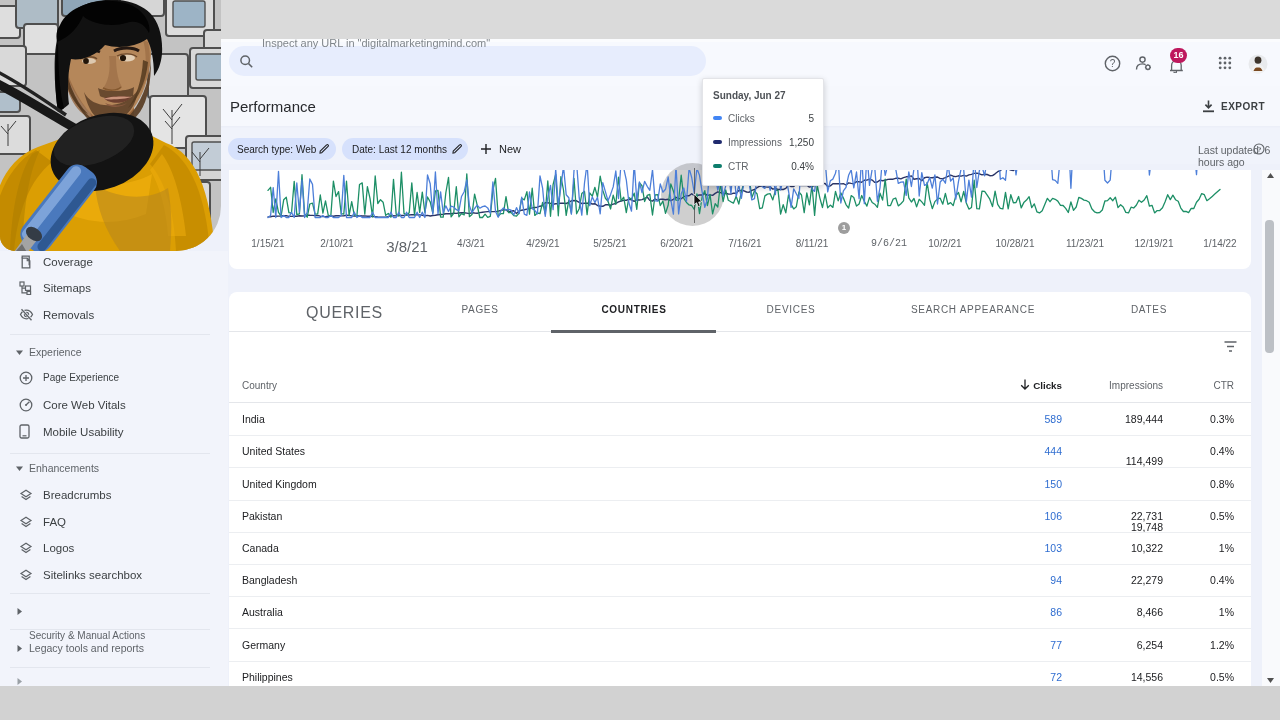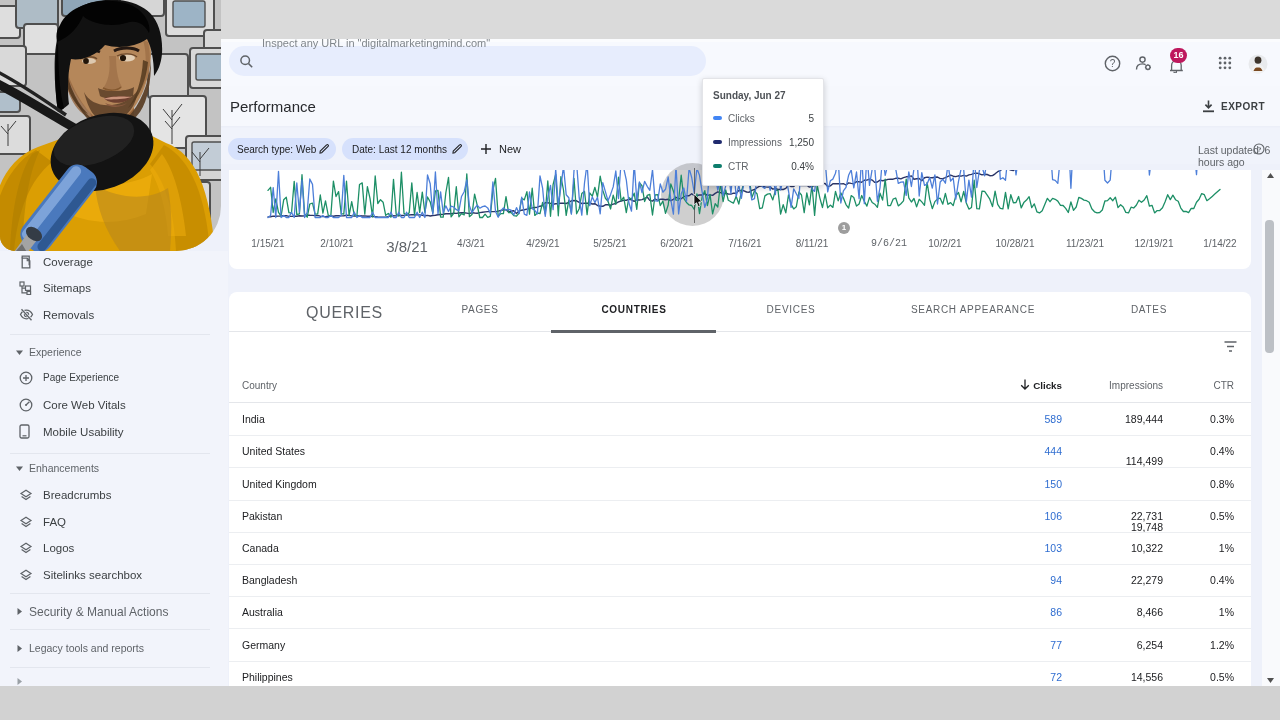--- a/index.html
+++ b/index.html
@@ -268,21 +268,21 @@
 <div class="abs" style="left:43px;top:542px;font-size:11.5px;color:#3c4043;">Logos</div>
 <svg class="abs" style="left:19px;top:568px;" width="14" height="14" viewBox="0 0 14 14">
 <path d="M2 5.5 L7 2.2 L12 5.5 L7 8.8 Z" fill="none" stroke="#5f6368" stroke-width="1.2"></path>
 <path d="M2.6 8.4 L7 11.6 L11.4 8.4" fill="none" stroke="#5f6368" stroke-width="1.2"></path>
 </svg>
 <div class="abs" style="left:43px;top:569px;font-size:11.5px;color:#3c4043;">Sitelinks searchbox</div>
 <div class="abs" style="left:10px;top:593px;width:200px;height:1px;background:#e3e6ee;"></div>
 <svg class="abs" style="left:15px;top:607px;" width="9" height="9" viewBox="0 0 9 9">
     <path d="M2.5 1 L7 4.5 L2.5 8 Z" fill="#5f6368"></path>
   </svg>
-<div class="abs" style="left:29px;top:605px;font-size:12px;color:#5f6368;">Security &amp; Manual Actions</div>
+<div class="abs" style="left:29px;top:630px;font-size:10px;color:#5f6368;">Security &amp; Manual Actions</div>
 <div class="abs" style="left:10px;top:629px;width:200px;height:1px;background:#e3e6ee;"></div>
 <svg class="abs" style="left:15px;top:644px;" width="9" height="9" viewBox="0 0 9 9">
     <path d="M2.5 1 L7 4.5 L2.5 8 Z" fill="#5f6368"></path>
   </svg>
 <div class="abs" style="left:29px;top:642px;font-size:10.5px;color:#5f6368;">Legacy tools and reports</div>
 <div class="abs" style="left:10px;top:667px;width:200px;height:1px;background:#e3e6ee;"></div>
 <svg class="abs" style="left:15px;top:677px;" width="9" height="9" viewBox="0 0 9 9">
     <path d="M2.5 1 L7 4.5 L2.5 8 Z" fill="#9aa0a6"></path>
   </svg>
 

